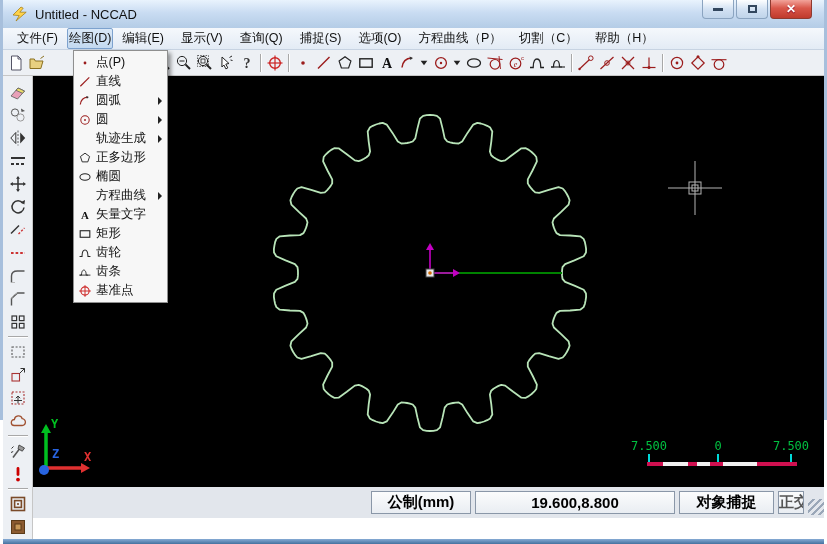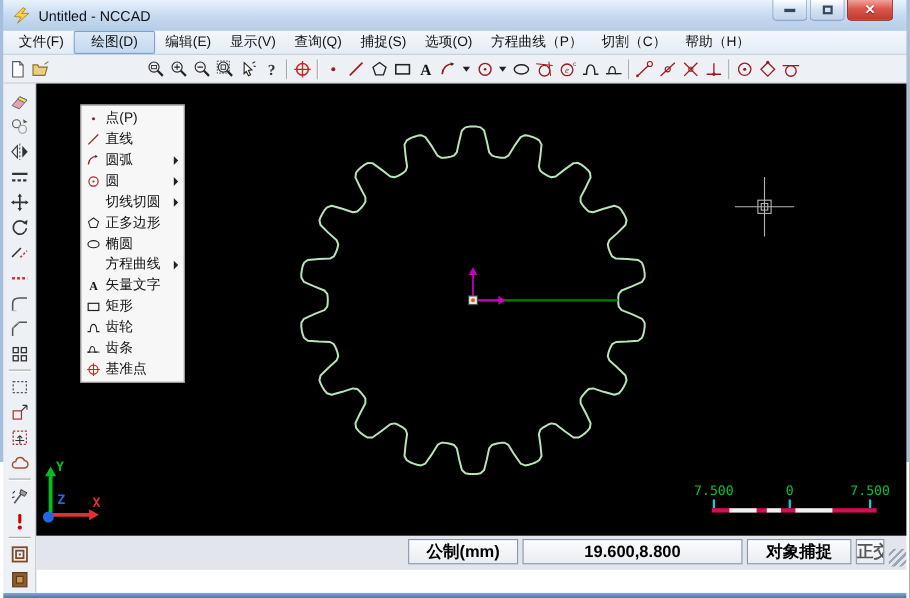--- a/index.html
+++ b/index.html
@@ -17,21 +17,21 @@
     border-radius:0 0 4px 4px; background:linear-gradient(#fdfeff,#d3e2f3 50%,#c0d4ea);
     display:flex; align-items:center; justify-content:center; }
   .wbtn.close { width:42px; background:linear-gradient(#f2a39a,#d9574a 45%,#c03a2d); border-color:#8f3a30; }
   .glyph-min { width:10px; height:3px; background:#33475e; }
   .glyph-max { width:9px; height:8px; border:2px solid #33475e; }
   .glyph-close { color:#fff; font-weight:bold; font-size:12px; line-height:1; text-shadow:0 1px 1px #802; }
   
   .menubar { height:22px; background:linear-gradient(#f5f8fc,#e3ebf5);
     border-bottom:1px solid #c7d3e2; display:flex; align-items:center; padding-left:6px; font-size:12.5px; color:#111; }
   .menu-item { padding:2px 8px; margin-right:1px; white-space:nowrap; }
-  .menu-item.active { background:linear-gradient(#dae8f7,#c3d9f0); border:1px solid #7da2ce; border-radius:2px; padding:1px 15px; }
+  .menu-item.active { background:linear-gradient(#dae8f7,#c3d9f0); border:1px solid #7da2ce; border-radius:2px; padding:1px 1px; }
   
   .toolbar { height:26px; background:#edf0f4; border-bottom:1px solid #c6c6c6;
     display:flex; align-items:center; padding:0 2px; }
   .tb { width:21px; height:21px; display:flex; align-items:center; justify-content:center; border:1px solid transparent; }
   .tb.narrow { width:12px; }
   .tb svg { width:18px; height:18px; }
   .tb.narrow svg { width:10px; height:10px; }
   .tsep { width:1px; height:18px; background:#a8a8a8; box-shadow:1px 0 0 #fff; margin:0 3px; }
   .tgap { height:1px; }
   
@@ -39,33 +39,33 @@
   .left-toolbar { width:30px; background:#edf0f4; border-right:1px solid #c6c6c6;
     display:flex; flex-direction:column; align-items:center; padding-top:4px; }
   .lt { width:24px; height:23px; display:flex; align-items:center; justify-content:center; }
   .lt svg { width:18px; height:18px; }
   .lt-sep { width:20px; height:1px; background:#a8a8a8; box-shadow:0 1px 0 #fff; margin:3px 0; }
   .right-col { width:791px; display:flex; flex-direction:column; }
   .canvas { position:relative; width:791px; height:411px; background:#000; }
   
   .dropmenu { position:absolute; left:70px; top:50px; width:95px; z-index:20;
     background:#f7f7f7; border:1px solid #8f8f8f; box-shadow:3px 3px 4px rgba(0,0,0,.4);
-    padding:2px 0; font-size:12.5px; color:#111;margin-top:45px; }
+    padding:2px 0; font-size:12.5px; color:#111; }
   .dm-row { display:flex; align-items:center; height:19px; padding-right:2px; }
   .dm-icon { width:22px; display:flex; align-items:center; justify-content:center; }
   .dm-icon svg { width:14px; height:14px; }
   .dm-label { flex:1; white-space:nowrap; }
   .dm-arrow { width:0; height:0; border-left:4px solid #222; border-top:4px solid transparent;
     border-bottom:4px solid transparent; margin-right:3px; }
   
   .cmdrow { height:21px; background:#d7dbe1; padding:1px; }
   .cmd-input { height:19px; background:#fff; border:1px solid; border-color:#7b7b7b #fff #fff #7b7b7b;
     font-size:13px; font-weight:bold; color:#000; padding:1px 4px; line-height:15px; }
   
-  .statusbar { height:31px; background:#e2e6ec; display:flex; 
+  .statusbar { height:31px; background:#e2e6ec; display:flex; align-items:center;
     gap:4px; padding:3px 0 3px 2px; font-size:15px; font-weight:bold; color:#000; overflow:hidden; }
   .sb-field { height:23px; border:1px solid #8a97a8; background:linear-gradient(#fbfcfd,#e9edf2);
     display:flex; align-items:center; justify-content:center; white-space:nowrap; }
   .sb-spacer { flex:1; border:none; background:none; }
   .sb-clipped { overflow:hidden; justify-content:flex-start; color:#555; }
   .grip { width:16px; height:16px; align-self:flex-end;
     background:repeating-linear-gradient(135deg,transparent 0 3px,#9aa7b8 3px 5px); }
   .bottom-frame { height:5px; background:linear-gradient(#86abd4,#45719f); }
 </style>
 </head>
@@ -603,21 +603,21 @@
           <svg viewBox="0 0 18 18">
             <circle cx="9" cy="9" r="5.4" fill="none" stroke="#9b1c1c" stroke-width="1.3"></circle>
             <circle cx="9" cy="9" r="1.2" fill="#9b1c1c"></circle>
           </svg>
         </span>
         <span class="dm-label">圆</span>
         <span class="dm-arrow"></span>
       </div>
       <div class="dm-row">
         <span class="dm-icon"></span>
-        <span class="dm-label">切线切圆</span>
+        <span class="dm-label">轨迹生成</span>
         <span class="dm-arrow"></span>
       </div>
       <div class="dm-row">
         <span class="dm-icon">
           <svg viewBox="0 0 18 18">
             <path d="M9 2.8l5.9 4.3-2.3 6.9H5.4L3.1 7.1z" fill="none" stroke="#222" stroke-width="1.2"></path>
           </svg>
         </span>
         <span class="dm-label">正多边形</span>
       </div>

